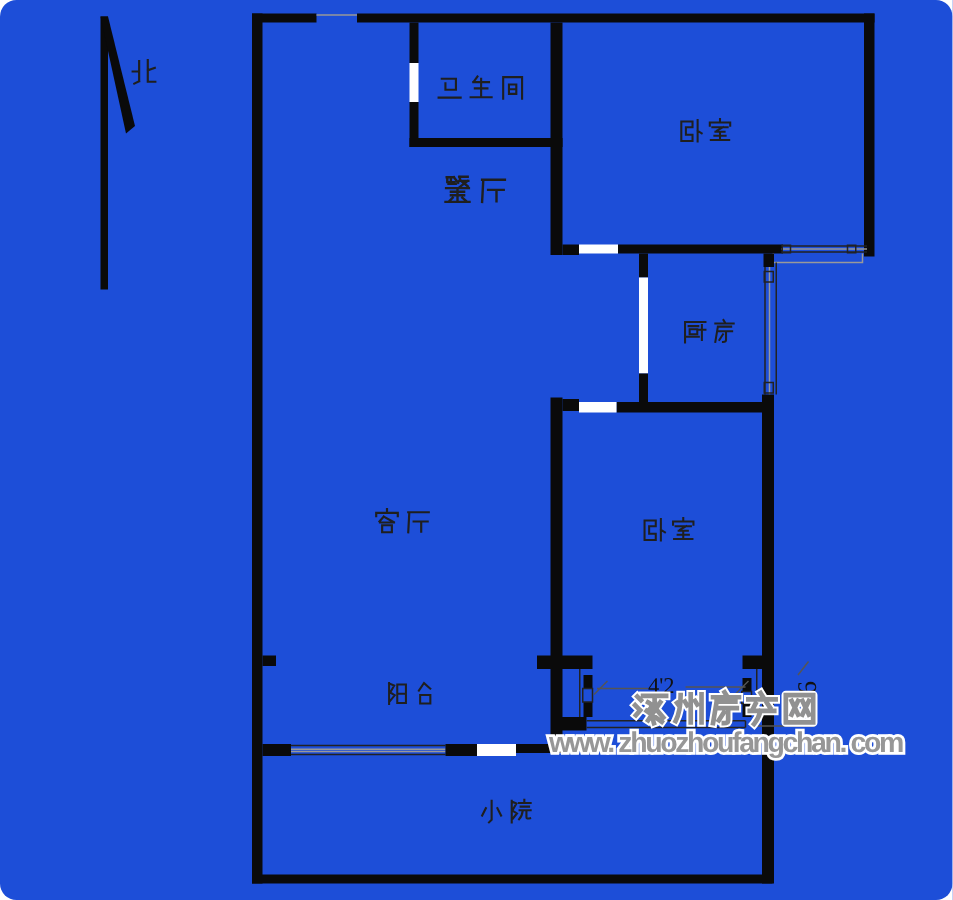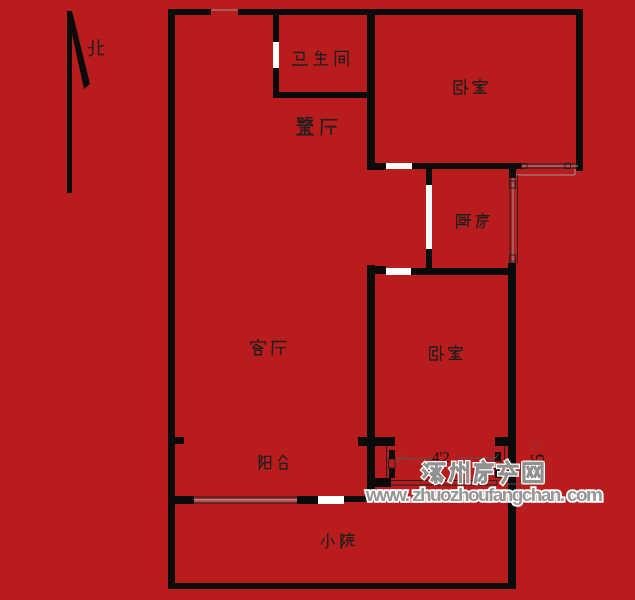--- a/index.html
+++ b/index.html
@@ -1,16 +1,16 @@
 <!DOCTYPE html>
 <html><head>
 <meta charset="utf-8">
 <style>
 html,body{margin:0;padding:0;background:#fff;}
-#stage{position:relative;width:635px;height:600px;background:#b91c1c;overflow:hidden;}
+#stage{position:relative;width:635px;height:600px;background:#1d4ed8;overflow:hidden;border-radius:11px;}
 svg{position:absolute;left:0;top:0;}
 .wall{fill:#0a0a0a;}
 .glyph{stroke:#1f1f1f;fill:none;stroke-width:8;stroke-linecap:square;}
 .wmG{stroke:#919191;fill:none;stroke-width:13;stroke-linecap:square;}
 .wmW{stroke:#ffffff;fill:none;stroke-width:24;stroke-linecap:square;stroke-linejoin:round;}
 .dim{stroke:#555;stroke-width:1;fill:none;}
 .thin{stroke:#222;stroke-width:1;fill:none;}
 .grey{stroke:#999;stroke-width:1;fill:none;}
 </style>
 </head>

